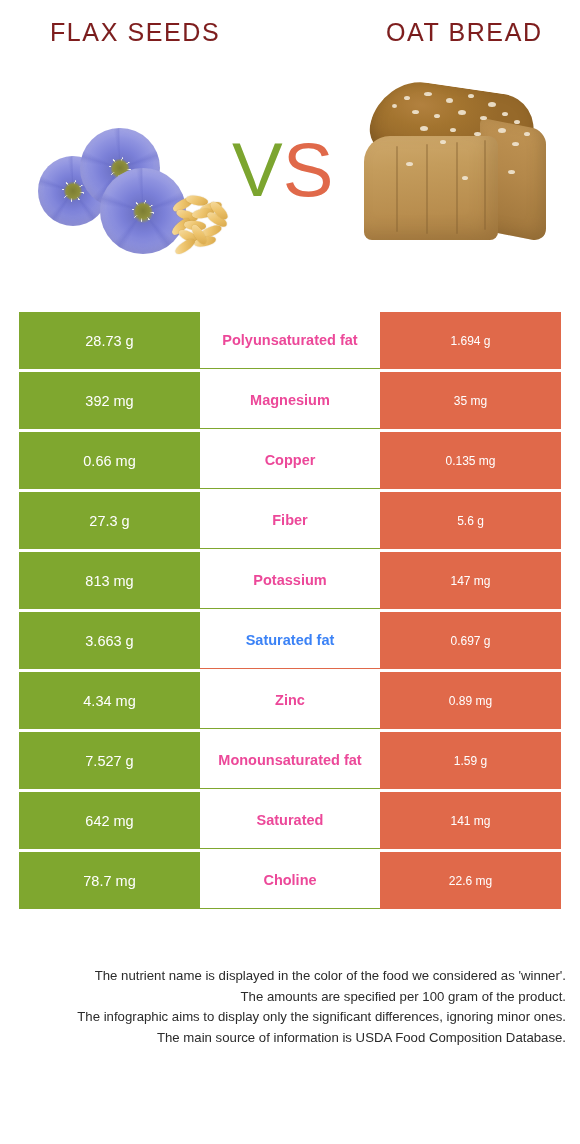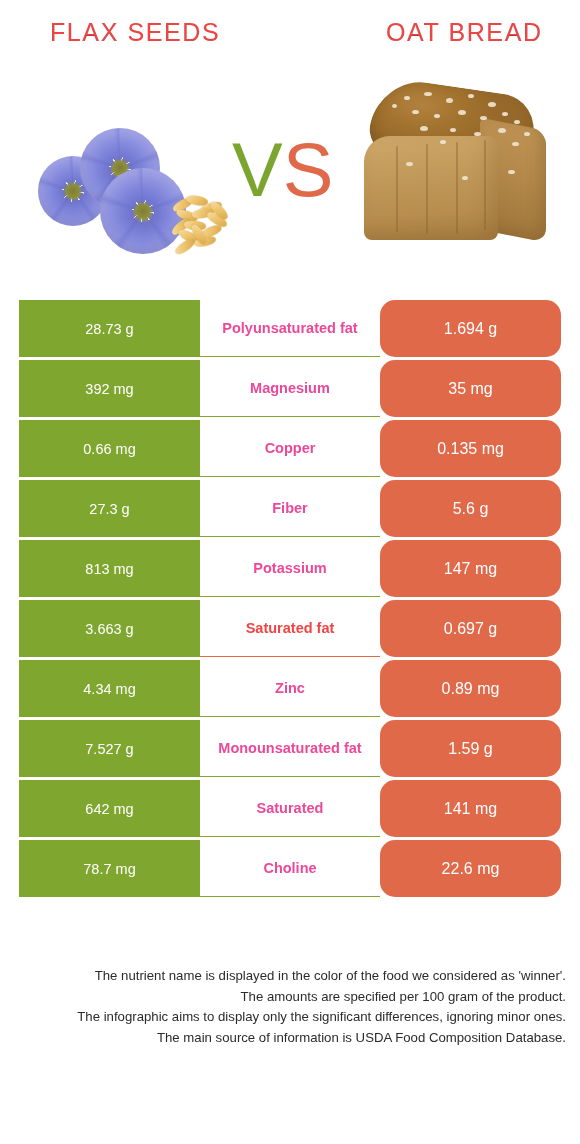--- a/index.html
+++ b/index.html
@@ -28,21 +28,21 @@
     height: 290px;
     width: 580px;
   }
   .title {
     position: absolute;
     top: 18px;
     font-family: "Liberation Sans", sans-serif;
     font-weight: 300;
     font-size: 25px;
     letter-spacing: 1.6px;
-    color: #ef4444;
+    color: #7f1d1d;
     white-space: nowrap;
     -webkit-text-stroke: 0.05px #1a1a1a;
   }
   .title-left  { left: 50px; }
   .title-right { left: 386px; }
 
   .vs-wrap {
     position: absolute;
     left: 232px;
     top: 132px;
@@ -183,21 +183,21 @@
   .loaf-score {
     position: absolute;
     background: rgba(130,95,48,0.40);
     border-radius: 2px;
   }
 
   
   .table {
     position: absolute;
     left: 19px;
-    top: 300px;
+    top: 312px;
     width: 542px;
   }
   .row {
     display: flex;
     height: 57px;
     margin-bottom: 3px;
   }
   .cell {
     display: flex;
     align-items: center;
@@ -215,28 +215,27 @@
     width: 180px;
     background: #ffffff;
     font-size: 14.5px;
     font-weight: 700;
     border-bottom: 1px solid #7FA72F;
   }
   .cell-mid.win-right {
     border-bottom: 1px solid #E0694A;
   }
   .cell-mid .lbl.green { color: #ec4899; }
-  .cell-mid .lbl.red   { color: #ef4444; }
+  .cell-mid .lbl.red   { color: #3b82f6; }
   .cell-right {
     width: 181px;
     background: #E0694A;
     color: #ffffff;
-    font-size: 16px;
+    font-size: 12px;
     font-weight: 400;
-    border-radius: 15px;
   }
 
   
   .footer {
     position: absolute;
     left: 0;
     top: 966px;
     width: 580px;
     text-align: right;
     font-size: 13.2px;

